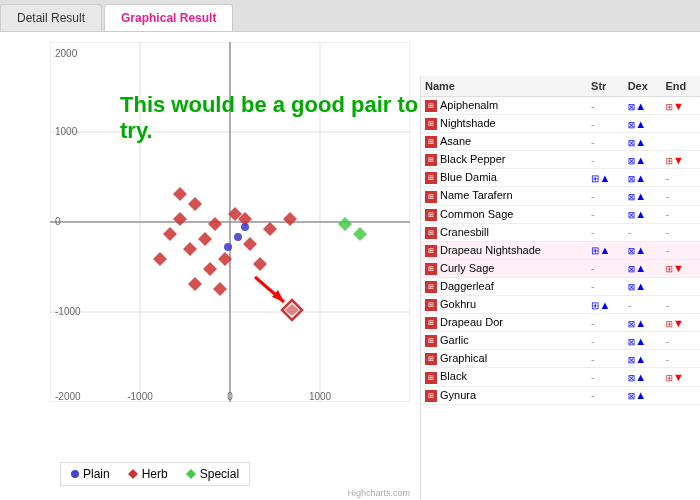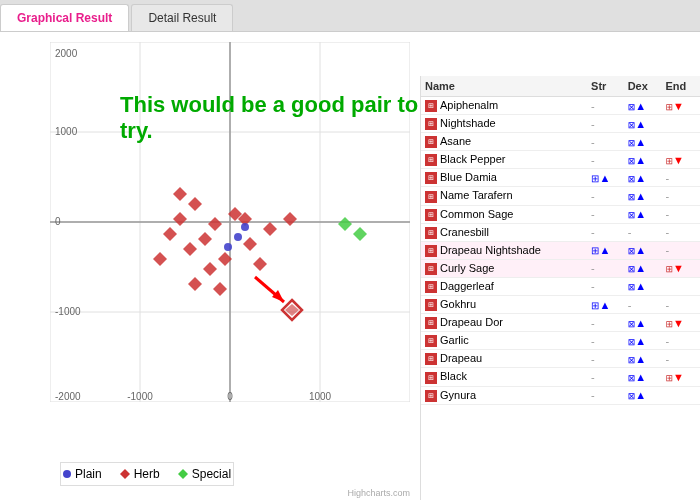--- a/index.html
+++ b/index.html
@@ -80,21 +80,21 @@
     }
 
     .legend {
       position: absolute;
       bottom: 14px;
       left: 60px;
       display: flex;
       gap: 18px;
       align-items: flex-end;
       border: 1px solid #ddd;
-      padding: 4px 2px;
+      padding: 4px 10px;
       background: white;
     }
 
     .legend-item {
       display: flex;
       align-items: center;
       gap: 4px;
     }
 
     .legend-dot {
@@ -149,25 +149,25 @@
       white-space: nowrap;
       vertical-align: middle;
     }
   </style>
 </head>
 <body>
 
 <div class="page-wrapper">
 
   <div class="tab-bar">
+    <div class="tab">
+      <span>Detail Result</span>
+    </div>
     <div class="tab active">
       <span>Graphical Result</span>
-    </div>
-    <div class="tab">
-      <span>Detail Result</span>
     </div>
   </div>
 
   <div class="main-content">
 
     <div class="chart-area">
 
       
       <div class="tooltip-bubble">
         <span>This would be a good pair to try.</span>
@@ -346,21 +346,21 @@
               <td><span style="color:blue;font-size:9px;">⊠</span><span style="color:blue;">▲</span></td>
               <td><span style="color:#cc3333;font-size:9px;">⊞</span><span style="color:red;">▼</span></td>
             </tr>
             <tr>
               <td><span style="display: inline-block; width: 12px; height: 12px; background: rgb(204, 51, 51); margin-right: 3px; vertical-align: middle; font-size: 7px; color: white; text-align: center; line-height: 12px;">⊞</span><span>Garlic</span></td>
               <td><span style="color:#999;">-</span></td>
               <td><span style="color:blue;font-size:9px;">⊠</span><span style="color:blue;">▲</span></td>
               <td><span style="color:#999;">-</span></td>
             </tr>
             <tr>
-              <td><span style="display: inline-block; width: 12px; height: 12px; background: rgb(204, 51, 51); margin-right: 3px; vertical-align: middle; font-size: 7px; color: white; text-align: center; line-height: 12px;">⊞</span><span>Drapeau</span></td>
+              <td><span style="display: inline-block; width: 12px; height: 12px; background: rgb(204, 51, 51); margin-right: 3px; vertical-align: middle; font-size: 7px; color: white; text-align: center; line-height: 12px;">⊞</span><span>Graphical</span></td>
               <td><span style="color:#999;">-</span></td>
               <td><span style="color:blue;font-size:9px;">⊠</span><span style="color:blue;">▲</span></td>
               <td><span style="color:#999;">-</span></td>
             </tr>
             <tr>
               <td><span style="display: inline-block; width: 12px; height: 12px; background: rgb(204, 51, 51); margin-right: 3px; vertical-align: middle; font-size: 7px; color: white; text-align: center; line-height: 12px;">⊞</span><span>Black</span></td>
               <td><span style="color:#999;">-</span></td>
               <td><span style="color:blue;font-size:9px;">⊠</span><span style="color:blue;">▲</span></td>
               <td><span style="color:#cc3333;font-size:9px;">⊞</span><span style="color:red;">▼</span></td>
             </tr>

